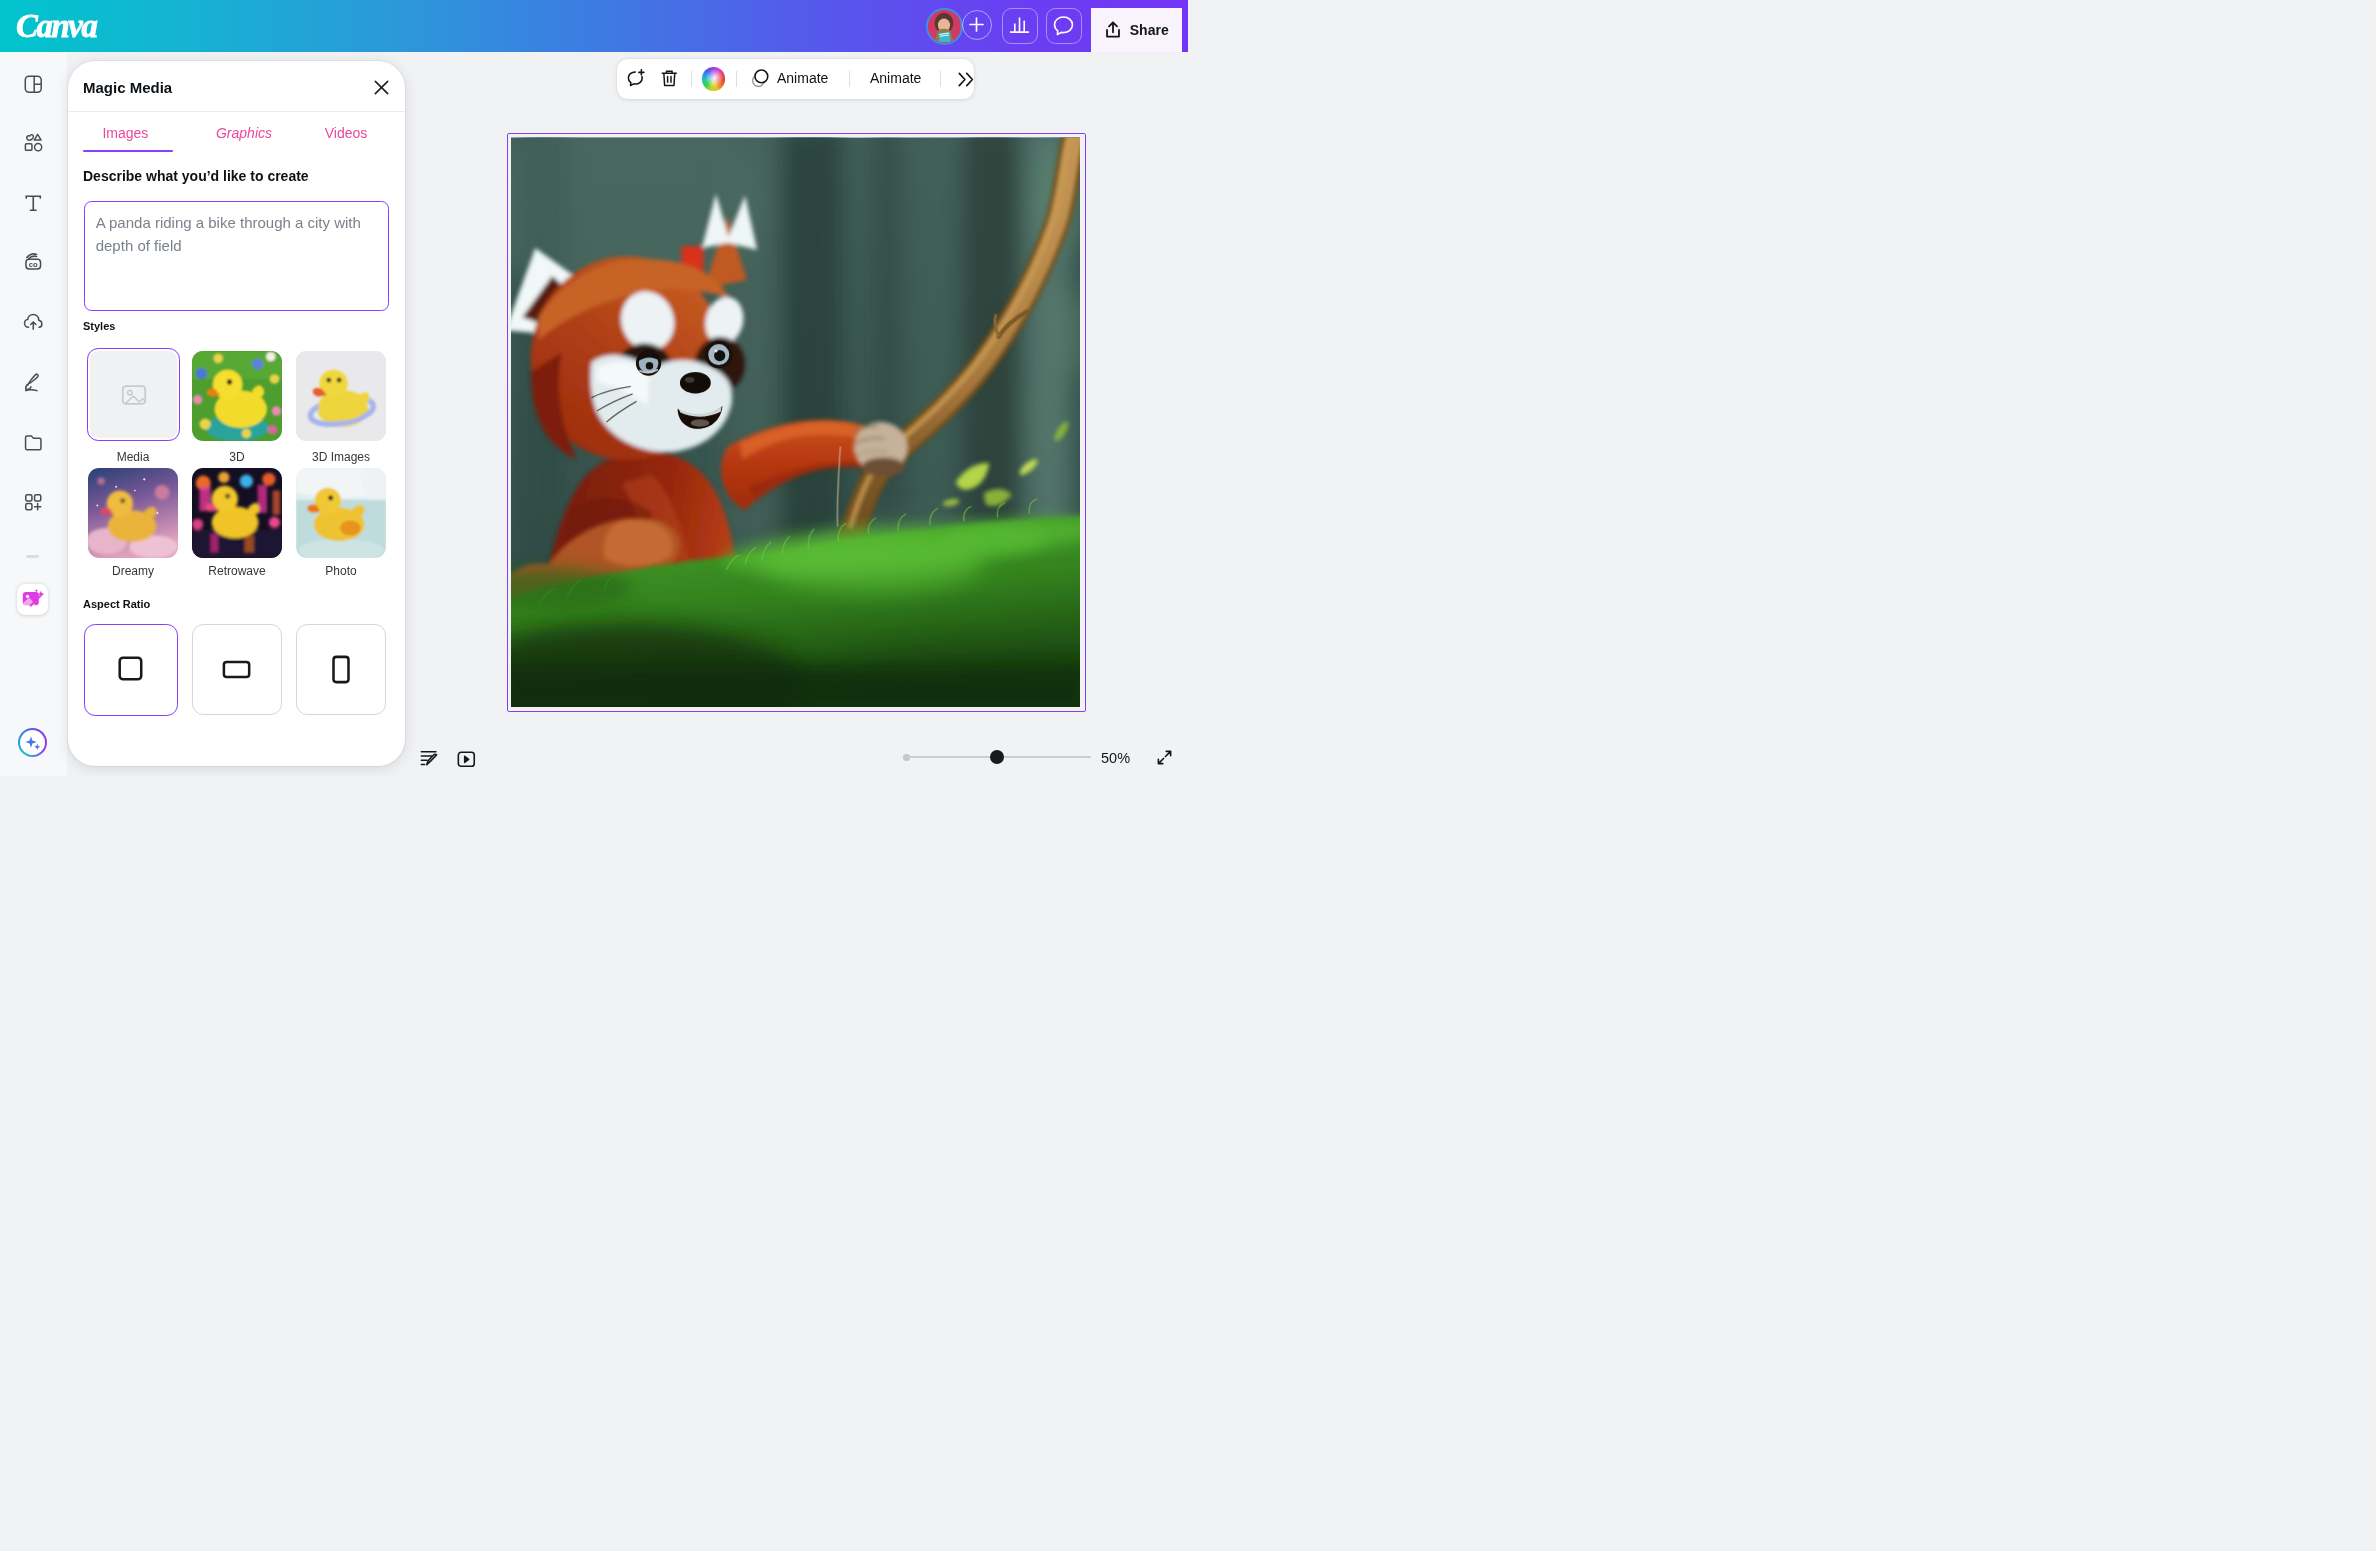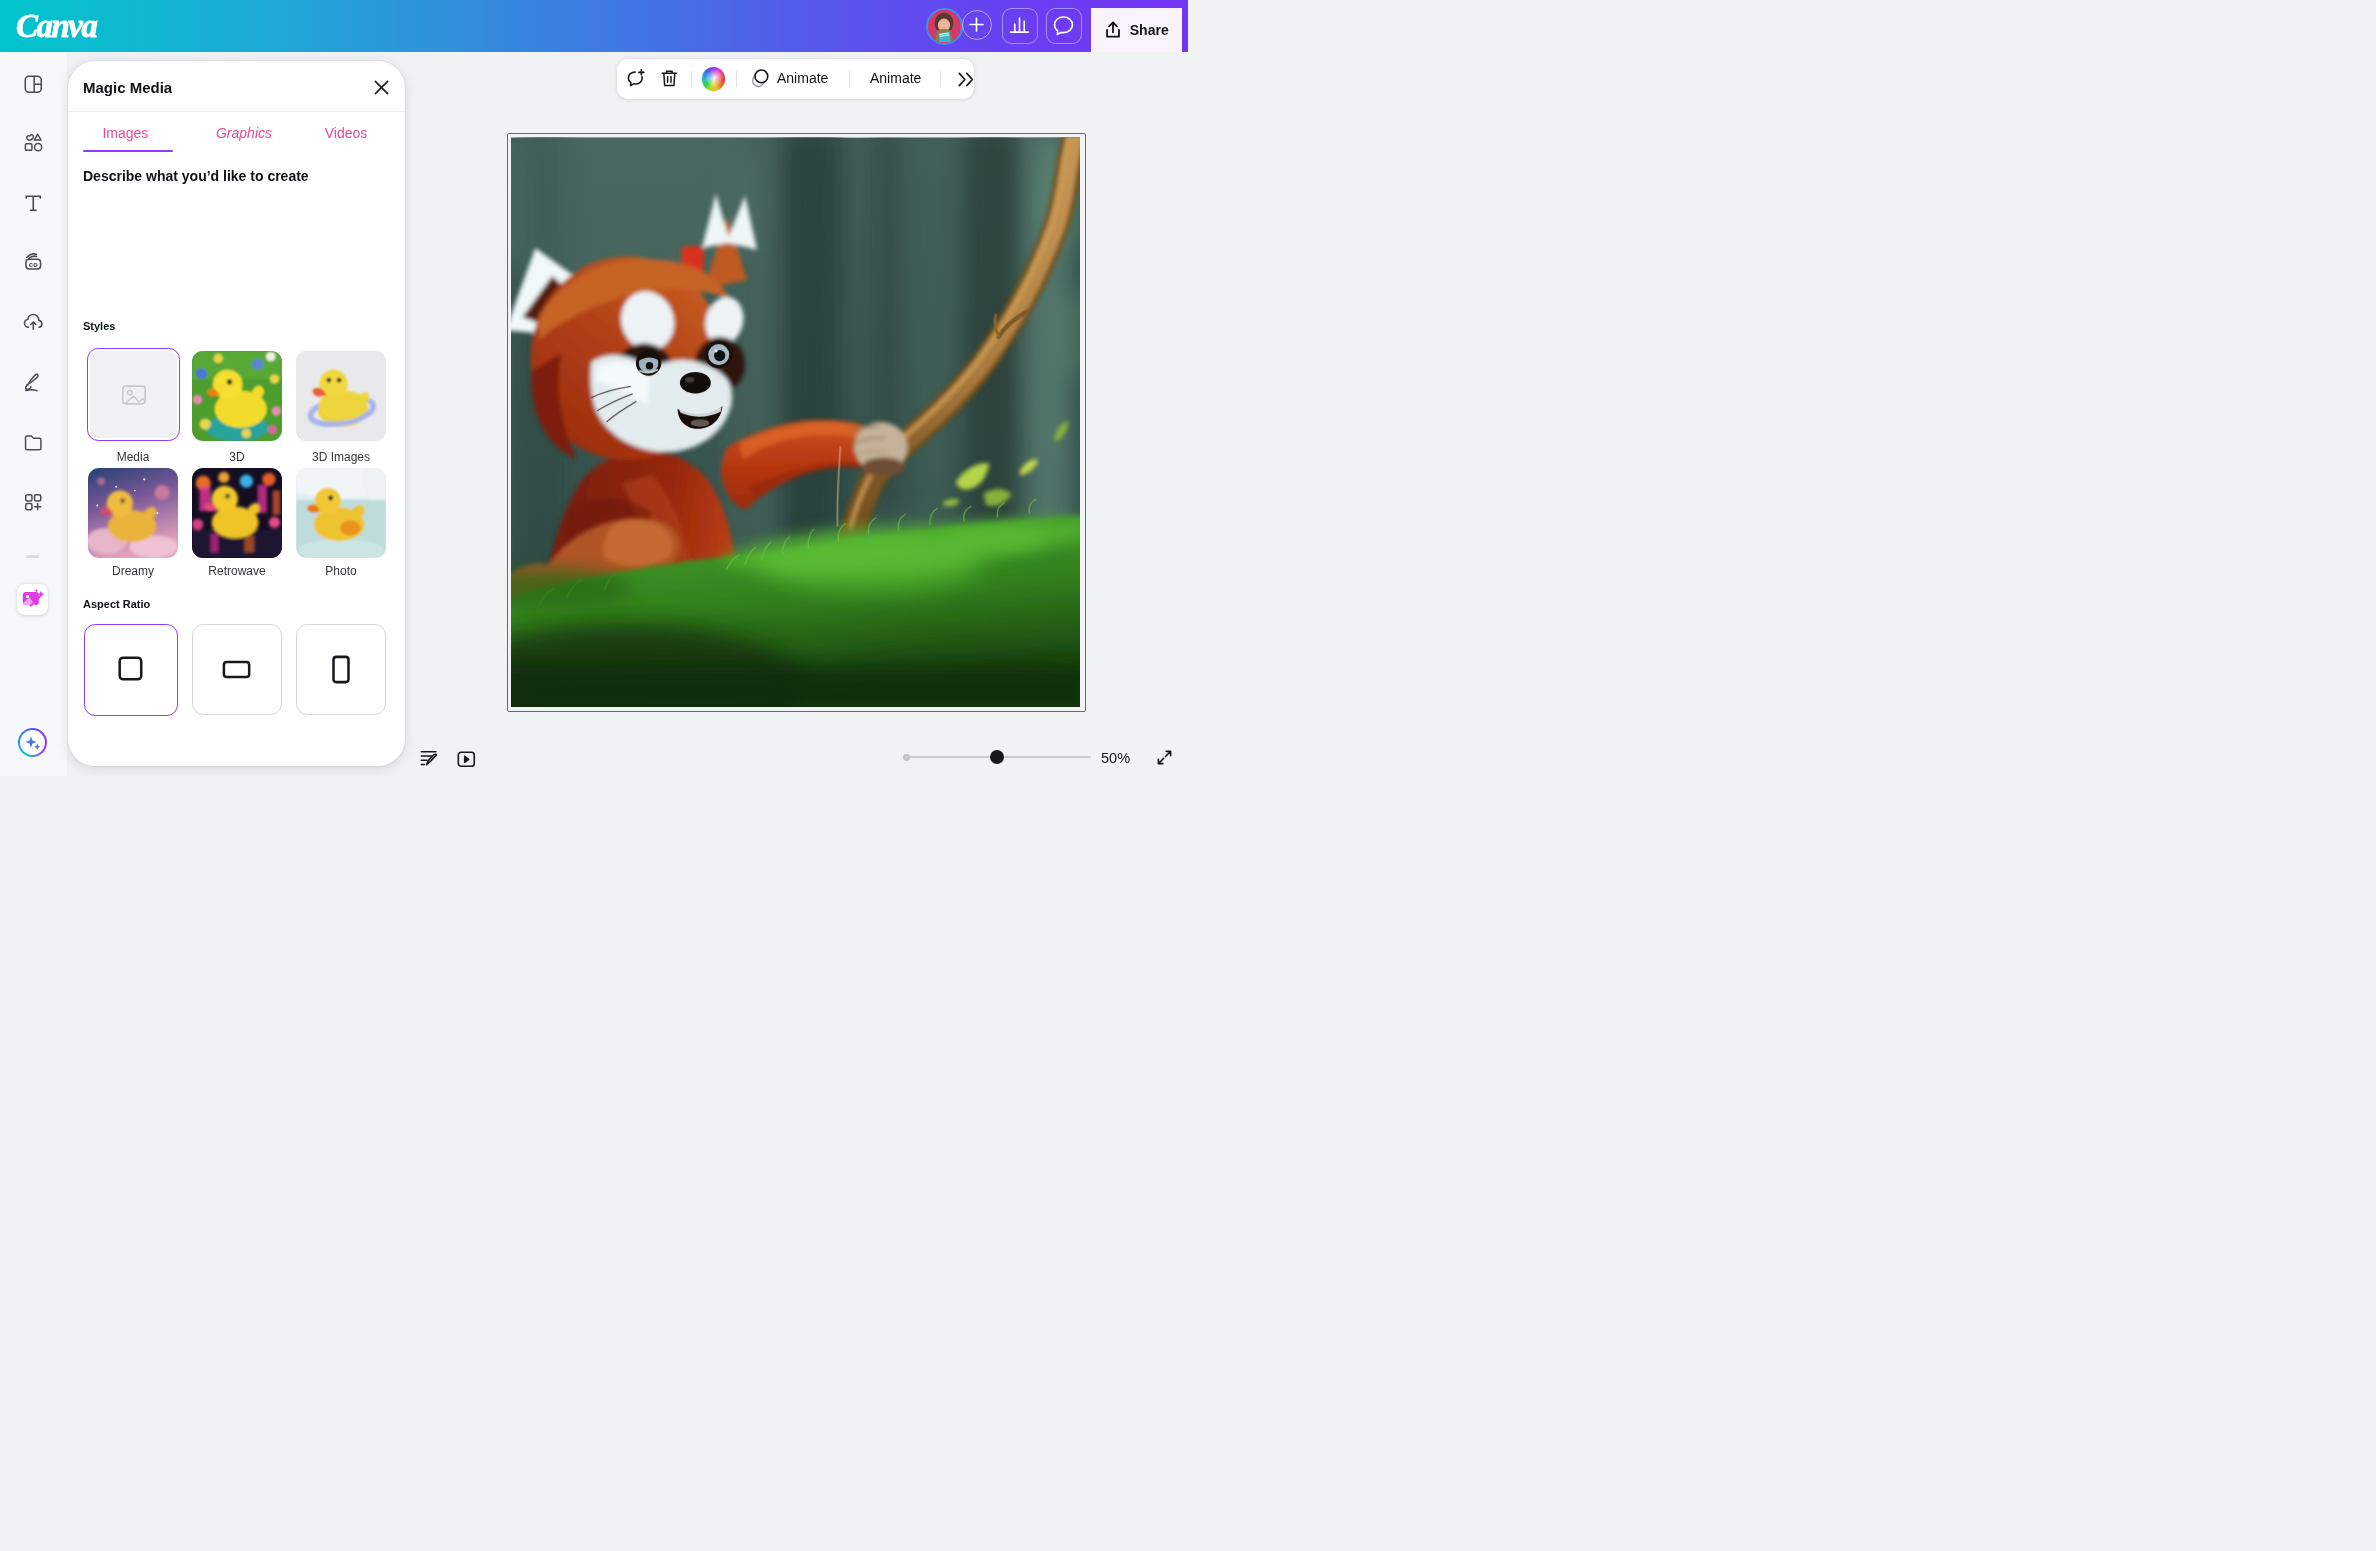--- a/index.html
+++ b/index.html
@@ -182,20 +182,23 @@
     <svg width="19" height="19" viewBox="0 0 20 20">
         <path d="M3.5 3.5 L16.5 16.5 M16.5 3.5 L3.5 16.5" stroke="#1c2126" stroke-width="1.7" stroke-linecap="round"></path>
       </svg>
   </div>
   <div class="pdiv"></div>
   <div class="tab" style="left:1.4px; font-weight:500;">Images</div>
   <div class="tab" style="left:120px;font-style:italic;">Graphics</div>
   <div class="tab" style="left:222px;">Videos</div>
   <div class="tabline"></div>
   <div class="desc">Describe what you’d like to create</div>
+  <div class="tarea">
+      <div class="ph">A panda riding a bike through a city with depth of field</div>
+    </div>
   <div class="shead" style="top:259px;">Styles</div>
 
   <div class="thumb sel" style="left:19px; top:287px; width:93px; height:93px; background:#f0f1f3; display:flex; align-items:center; justify-content:center;">
     <svg width="86" height="86" viewBox="0 0 92 92">
       <rect x="34" y="36.5" width="24" height="19" rx="3.5" fill="none" stroke="#c6cbd1" stroke-width="1.8"></rect>
       <circle cx="41.5" cy="43.5" r="2.4" fill="none" stroke="#c6cbd1" stroke-width="1.6"></circle>
       <path d="M37 55 l8.5-8 6 6.5 4-3.5 2.5 3" fill="none" stroke="#c6cbd1" stroke-width="1.6" stroke-linejoin="round"></path>
     </svg>
   </div>
   <div class="thumb" style="left:124px; top:290px;">

